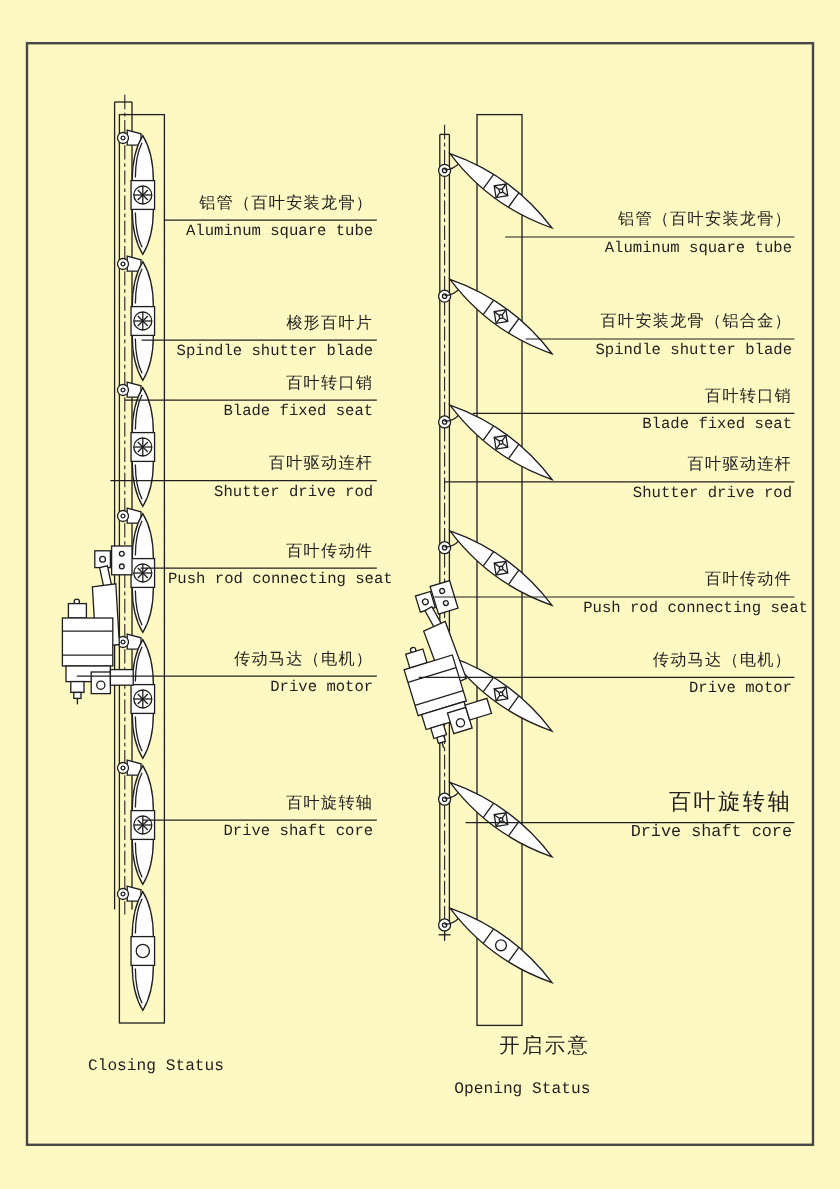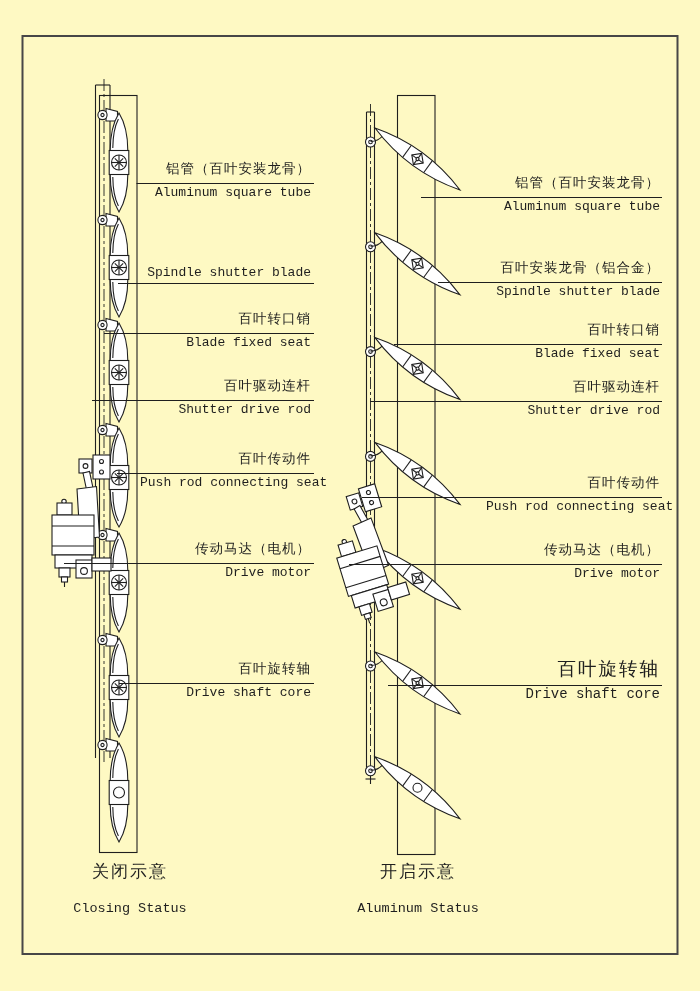--- a/index.html
+++ b/index.html
@@ -188,20 +188,21 @@
     <line class="leader" x1="349" y1="564.5" x2="662" y2="564.5"></line>
     <line class="leader" x1="388" y1="685.5" x2="662" y2="685.5"></line>
   </g>
 </svg>
 
 <div class="lbl" style="left:140px;top:159px;width:171px;">
   <div class="zh">铝管（百叶安装龙骨）</div>
   <div class="en">Aluminum square tube</div>
 </div>
 <div class="lbl" style="left:140px;top:259px;width:171px;">
+  <div class="zh">梭形百叶片</div>
   <div class="en">Spindle shutter blade</div>
 </div>
 <div class="lbl" style="left:140px;top:309px;width:171px;">
   <div class="zh">百叶转口销</div>
   <div class="en">Blade fixed seat</div>
 </div>
 <div class="lbl" style="left:140px;top:376px;width:171px;">
   <div class="zh">百叶驱动连杆</div>
   <div class="en">Shutter drive rod</div>
 </div>
@@ -241,21 +242,20 @@
 <div class="lbl" style="left:486px;top:540px;width:174px;">
   <div class="zh">传动马达（电机）</div>
   <div class="en">Drive motor</div>
 </div>
 <div class="lbl large" style="left:486px;top:658px;width:174px;">
   <div class="zh">百叶旋转轴</div>
   <div class="en">Drive shaft core</div>
 </div>
 
 <div class="cap" style="left:45px;top:862px;width:170px;">
-  <div class="zh">关闭示意</div>
   <div class="en">Closing Status</div>
 </div>
-<div class="cap" style="left:333px;top:862px;width:170px;">
+<div class="cap" style="left:322px;top:862px;width:170px;text-align:right;">
   <div class="zh">开启示意</div>
-  <div class="en">Aluminum Status</div>
+  <div class="en">Opening Status</div>
 </div>
 
 </div>
 
 </body></html>

